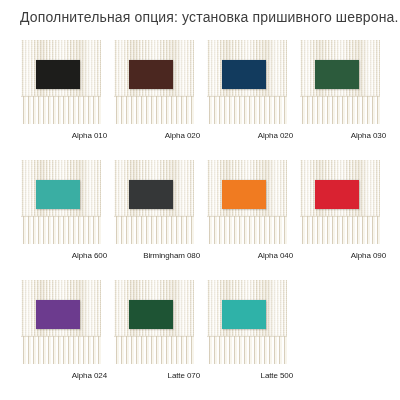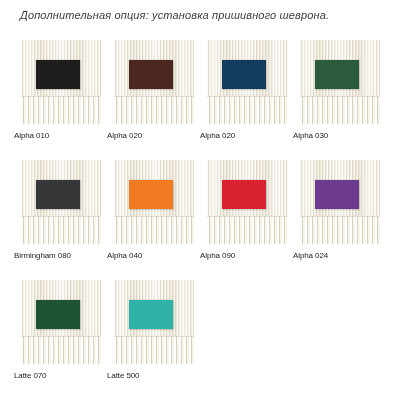--- a/index.html
+++ b/index.html
@@ -13,22 +13,21 @@
     overflow: hidden;
     font-family: "Liberation Sans", sans-serif;
     position: relative;
   }
 
   
   #caption {
     position: absolute;
     left: 20px;
     top: 9px;
-    font-size: 11px;
-    font-style: italic;
+    font-size: 14px;
     color: #3d3d3d;
     letter-spacing: 0.15px;
     white-space: nowrap;
   }
 
   
   #grid {
     position: absolute;
     left: 14px;
     top: 38px;
@@ -147,21 +146,21 @@
     box-shadow: 0 0 0 0.5px rgba(0,0,0,0.10),
                 1px 1px 1.5px rgba(90,80,60,0.22);
   }
 
   
   .label {
     position: absolute;
     left: 0;
     right: 0;
     top: 93px;
-    text-align: left;
+    text-align: right;
     font-size: 8px;
     color: #1c1c1c;
     letter-spacing: -0.1px;
     white-space: nowrap;
   }
 </style>
 </head>
 <body>
 
 <div id="caption">Дополнительная опция: установка пришивного шеврона.</div>
@@ -206,20 +205,30 @@
         <div class="patch" style="background-color: rgb(44, 91, 60);"></div>
       </div>
       <div class="label">Alpha 030</div>
     </div>
     <div class="cell">
       <div class="hat">
         <div class="body"></div>
         <div class="panels"></div>
         <div class="foldshadow"></div>
         <div class="cuff"></div>
+        <div class="patch" style="background-color: rgb(58, 174, 163);"></div>
+      </div>
+      <div class="label">Alpha 600</div>
+    </div>
+    <div class="cell">
+      <div class="hat">
+        <div class="body"></div>
+        <div class="panels"></div>
+        <div class="foldshadow"></div>
+        <div class="cuff"></div>
         <div class="patch" style="background-color: rgb(53, 55, 56);"></div>
       </div>
       <div class="label">Birmingham 080</div>
     </div>
     <div class="cell">
       <div class="hat">
         <div class="body"></div>
         <div class="panels"></div>
         <div class="foldshadow"></div>
         <div class="cuff"></div>

